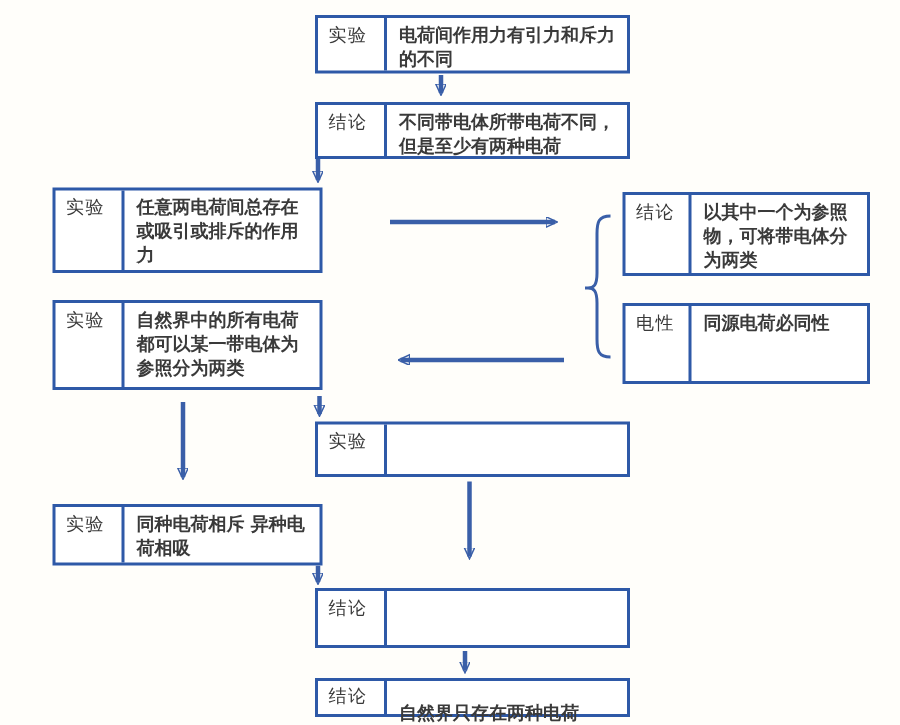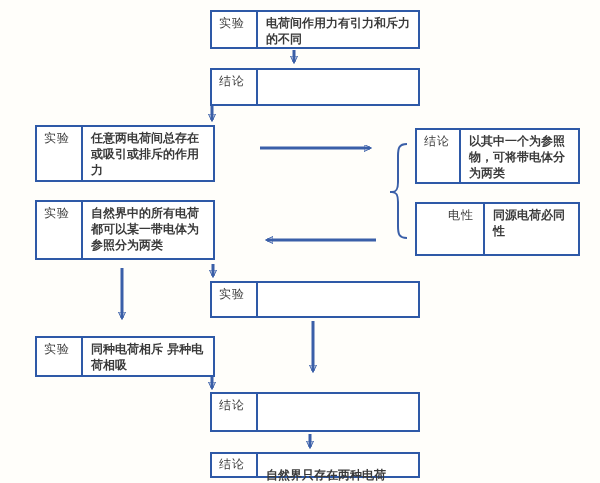--- a/index.html
+++ b/index.html
@@ -73,39 +73,40 @@
     <path class="brace" d="M 407 144 C 399 144 398 148 398 156 L 398 182 C 398 190 396 192 392 192 L 390 192 L 392 192 C 396 192 398 194 398 202 L 398 226 C 398 234 399 238 407 238"></path>
   </svg>
 
   <div class="fbox" style="left:210px; top:10px; width:210px; height:39px;">
     <div class="fbox-label">实验</div>
     <div class="fbox-text">电荷间作用力有引力和斥力的不同</div>
   </div>
 
   <div class="fbox" style="left:210px; top:68px; width:210px; height:38px;">
     <div class="fbox-label">结论</div>
+    <div class="fbox-text">不同带电体所带电荷不同，但是至少有两种电荷</div>
   </div>
 
   <div class="fbox" style="left:35px; top:125px; width:180px; height:57px;">
     <div class="fbox-label">实验</div>
     <div class="fbox-text">任意两电荷间总存在或吸引或排斥的作用力</div>
   </div>
 
   <div class="fbox" style="left:35px; top:200px; width:180px; height:60px;">
     <div class="fbox-label">实验</div>
     <div class="fbox-text">自然界中的所有电荷都可以某一带电体为参照分为两类</div>
   </div>
 
   <div class="fbox" style="left:415px; top:128px; width:165px; height:56px;">
     <div class="fbox-label" style="flex-basis:44px;">结论</div>
     <div class="fbox-text">以其中一个为参照物，可将带电体分为两类</div>
   </div>
 
   <div class="fbox" style="left:415px; top:202px; width:165px; height:54px;">
-    <div class="fbox-label" style="flex-basis:44px;margin-left:24px;">电性</div>
+    <div class="fbox-label" style="flex-basis:44px;">电性</div>
     <div class="fbox-text">同源电荷必同性</div>
   </div>
 
   <div class="fbox" style="left:210px; top:281px; width:210px; height:37px;">
     <div class="fbox-label">实验</div>
   </div>
 
   <div class="fbox" style="left:35px; top:336px; width:180px; height:41px;">
     <div class="fbox-label">实验</div>
     <div class="fbox-text">同种电荷相斥 异种电荷相吸</div>

